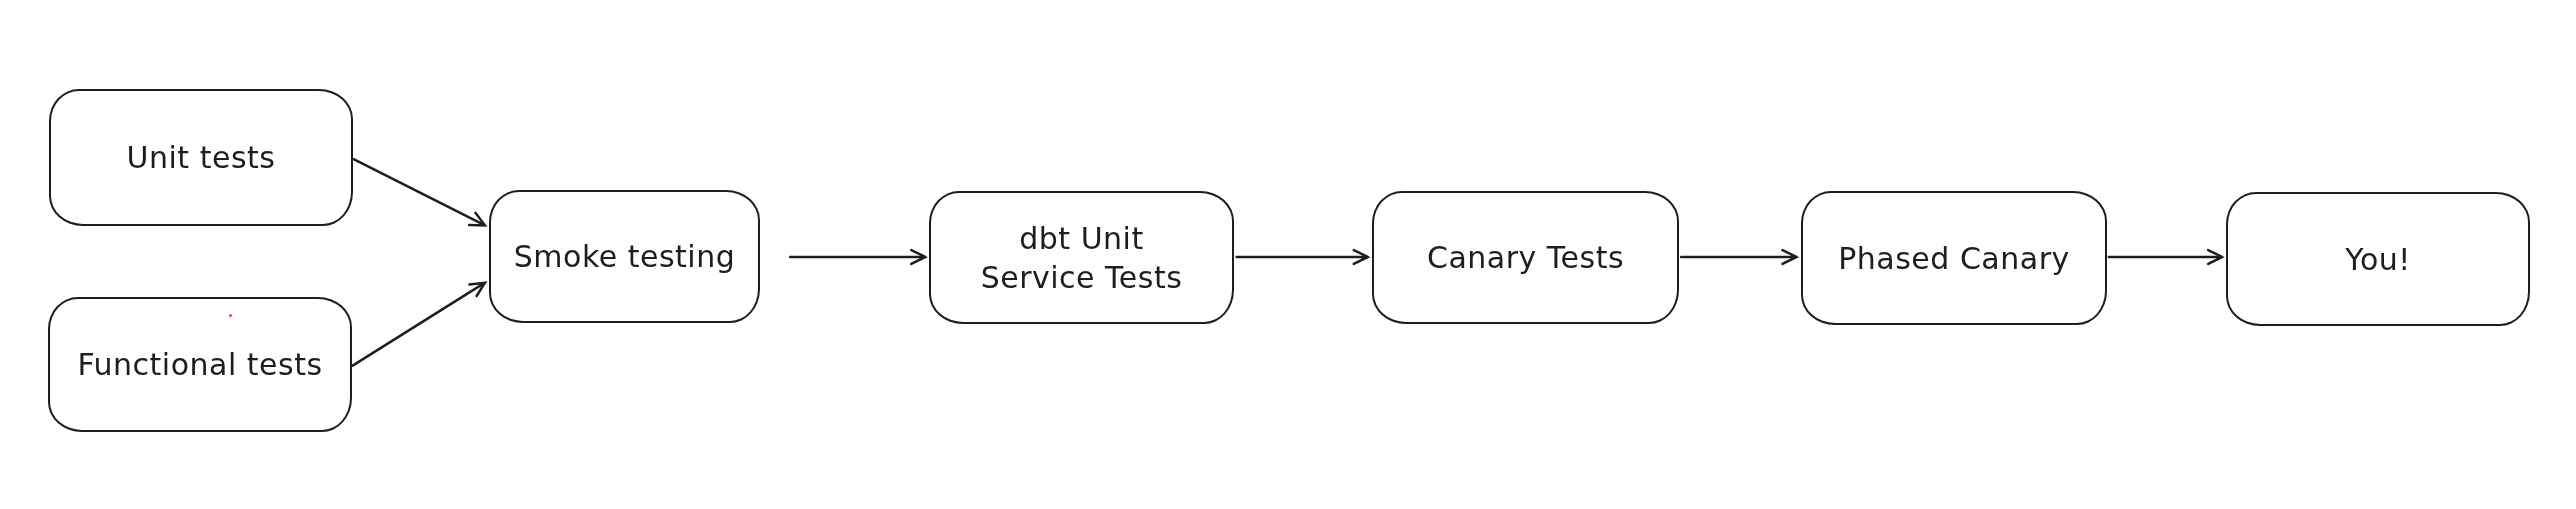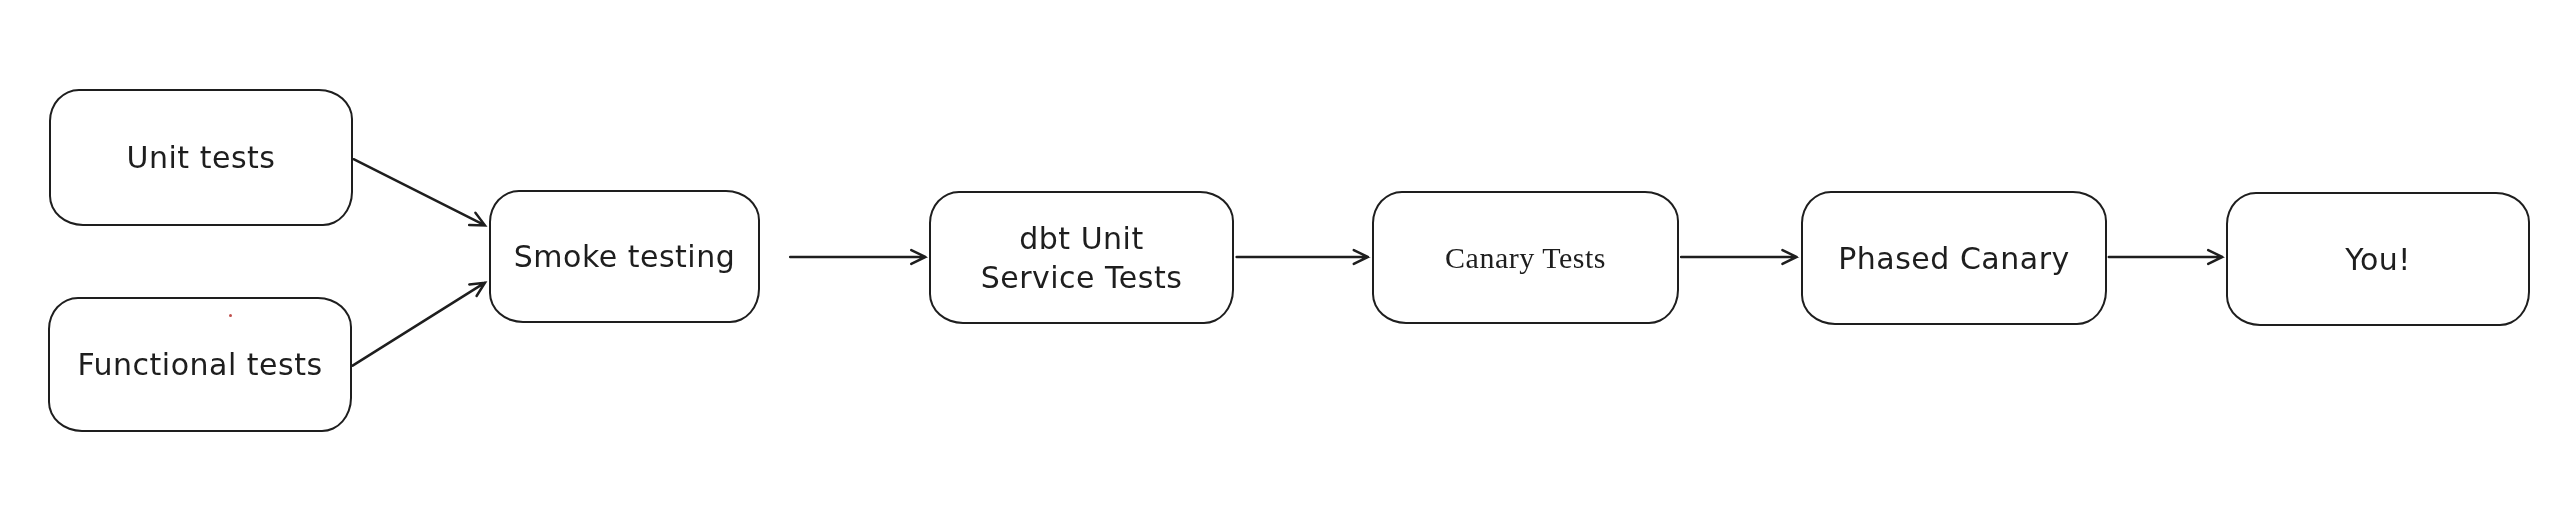--- a/index.html
+++ b/index.html
@@ -87,21 +87,21 @@
         <span class="node-label" style="color: rgb(30, 30, 30);">Unit tests</span>
       </div>
       <div class="node" style="left: 489px; top: 190px; width: 271px; height: 133px; border-color: rgb(30, 30, 30); background: rgb(255, 255, 255);">
         <span class="node-label" style="color: rgb(30, 30, 30);">Smoke testing</span>
       </div>
       <div class="node" style="left: 929px; top: 191px; width: 305px; height: 133px; border-color: rgb(30, 30, 30); background: rgb(255, 255, 255);">
         <span class="node-label" style="color: rgb(30, 30, 30);">dbt Unit
 Service Tests</span>
       </div>
       <div class="node" style="left: 1372px; top: 191px; width: 307px; height: 133px; border-color: rgb(30, 30, 30); background: rgb(255, 255, 255);">
-        <span class="node-label" style="color: rgb(30, 30, 30); font-family: Liberation Serif, serif;">Canary Tests</span>
+        <span class="node-label" style="color: rgb(30, 30, 30);">Canary Tests</span>
       </div>
       <div class="node" style="left: 1801px; top: 191px; width: 306px; height: 134px; border-color: rgb(30, 30, 30); background: rgb(255, 255, 255);">
         <span class="node-label" style="color: rgb(30, 30, 30);">Phased Canary</span>
       </div>
       <div class="node" style="left: 2226px; top: 192px; width: 304px; height: 134px; border-color: rgb(30, 30, 30); background: rgb(255, 255, 255);">
         <span class="node-label" style="color: rgb(30, 30, 30);">You!</span>
       </div>
     </div>
   <div id="artifact-dot" style="left: 229px; top: 314px; background: rgb(192, 80, 77);"></div>
 </div>

